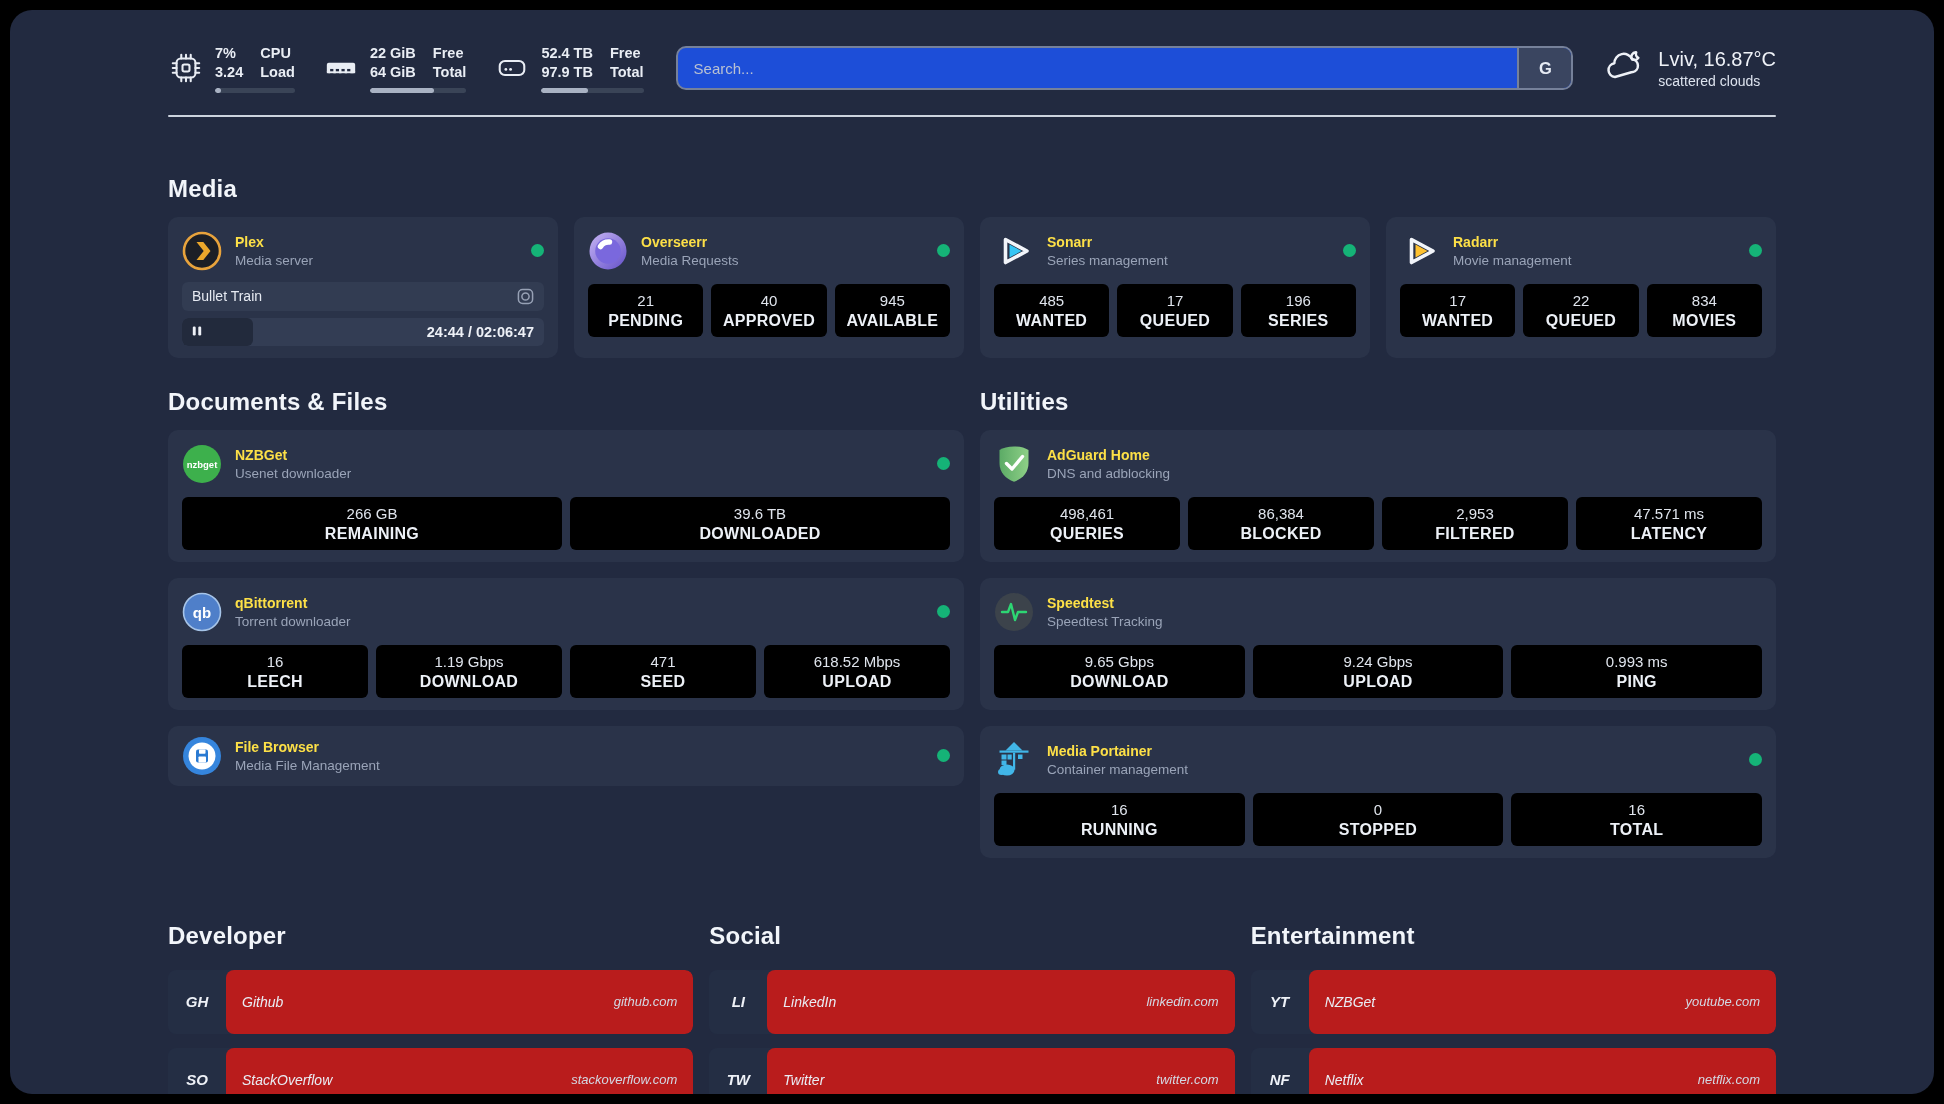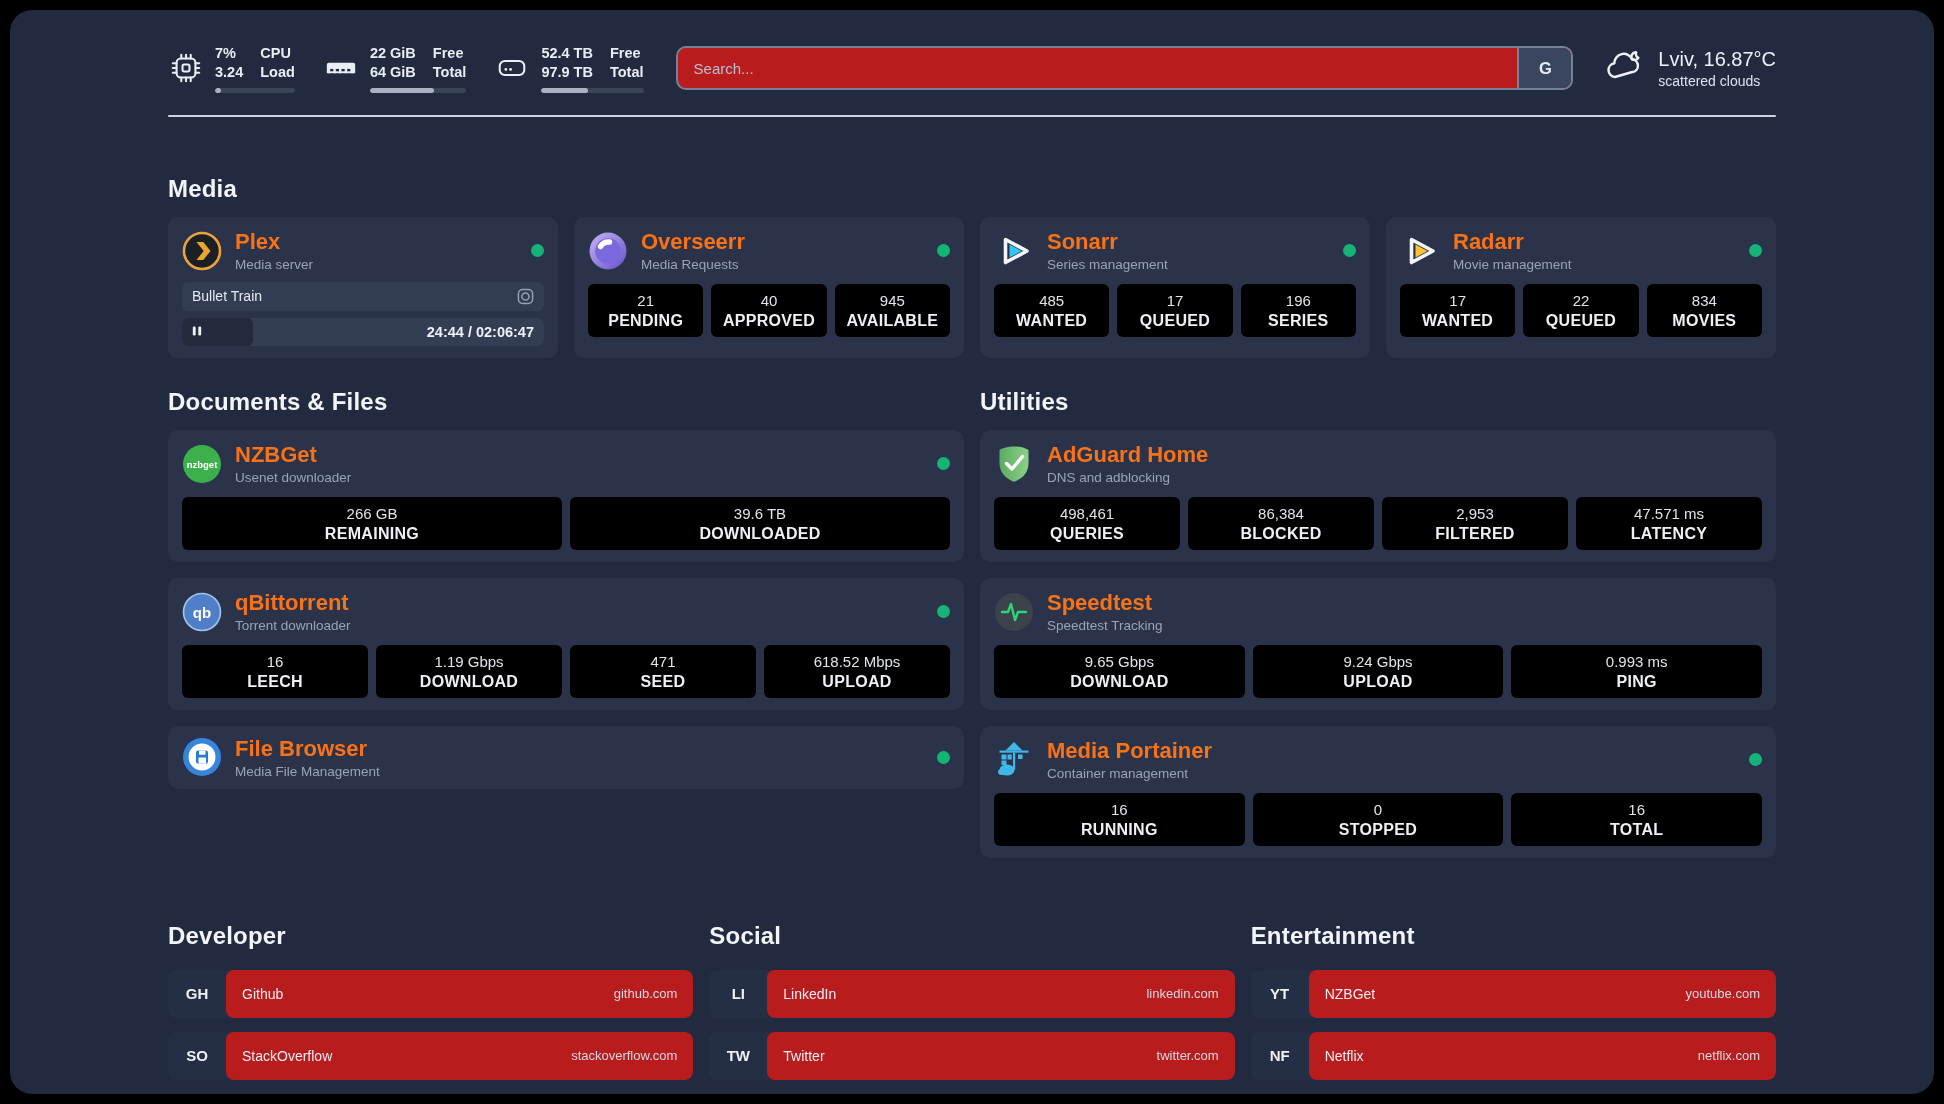--- a/index.html
+++ b/index.html
@@ -20,21 +20,21 @@
   .stat{display:flex;gap:11px;align-items:center;}
   .stat-icon{width:36px;height:36px;display:flex;align-items:center;justify-content:center;flex:0 0 36px;}
   .stat-icon svg{width:34px;height:34px;}
   .stat-body{display:flex;flex-direction:column;gap:6px;}
   .stat-rows{display:flex;gap:17px;font-size:14.5px;font-weight:600;color:#e9edf4;line-height:1.3;white-space:nowrap;}
   .stat-rows .col2{text-align:left;}
   .stat-bar{height:5px;border-radius:3px;background:#3a4457;position:relative;overflow:hidden;}
   .stat-bar i{position:absolute;left:0;top:0;bottom:0;background:#a9b2c3;border-radius:3px;}
 
   .search{flex:1;margin:0 30px 0 32px;height:44px;border:2px solid #76819a;border-radius:10px;
-    background:#b91c1c;display:flex;overflow:hidden;box-sizing:border-box;}
+    background:#1d4ed8;display:flex;overflow:hidden;box-sizing:border-box;}
   .search input{flex:1;background:transparent;border:none;outline:none;color:#dfe4ee;
     font-size:15px;padding:0 16px;font-family:inherit;}
   .search input::placeholder{color:#b9c1d2;}
   .g-btn{width:54px;border:none;border-left:2px solid #76819a;background:#3a4560;color:#e6ebf4;
     font-size:16.5px;font-weight:600;cursor:pointer;font-family:inherit;}
 
   .weather{display:flex;gap:13px;align-items:center;}
   .weather svg{width:42px;height:36px;}
   .weather .w1{font-size:20px;font-weight:400;line-height:1.3;}
   .weather .w2{font-size:14px;color:#dde3ee;line-height:1.3;}
@@ -45,21 +45,21 @@
   h2.section{font-size:24px;font-weight:700;margin:0;color:#f2f5fa;letter-spacing:.2px;}
   .media-section{margin-top:58px;}
   .grid4{margin-top:14px;display:grid;grid-template-columns:repeat(4,1fr);gap:16px;}
 
   .card{background:#2a3349;border-radius:10px;padding:12px 14px;box-sizing:border-box;}
   .card.plain{padding:10px 14px;}
   .card-head{display:flex;align-items:center;gap:13px;min-height:44px;}
   .card.plain .card-head{min-height:40px;}
   .svc-icon{width:40px;height:40px;flex:0 0 40px;display:flex;align-items:center;justify-content:center;}
   .svc-icon svg{width:40px;height:40px;}
-  .svc-name{font-size:22px;font-weight:700;color:#f97316;line-height:1.15;}
+  .svc-name{font-size:14px;font-weight:700;color:#fde047;line-height:1.15;}
   .svc-desc{font-size:13.5px;color:#9aa4b8;margin-top:3px;}
   .dot{width:13px;height:13px;border-radius:50%;background:#15b377;margin-left:auto;flex:0 0 13px;}
 
   .tiles{display:flex;gap:8px;margin-top:11px;}
   .tile{flex:1;background:#000000;border-radius:6px;text-align:center;padding:8px 4px 7px;}
   .tile .v{font-size:15px;color:#dfe4ec;}
   .tile .l{font-size:16px;font-weight:700;color:#edf1f7;margin-top:3px;letter-spacing:.3px;}
 
   
   .plex-row1{margin-top:9px;height:29px;background:#323c52;border-radius:6px;display:flex;
@@ -73,22 +73,22 @@
   .played svg{width:12px;height:12px;}
   .ptime{margin-left:auto;padding-right:10px;font-size:14.5px;font-weight:600;color:#eef1f7;position:relative;z-index:1;}
 
   .cols{display:grid;grid-template-columns:1fr 1fr;gap:0 16px;margin-top:30px;}
   .col h2{margin-bottom:14px;}
   .col .card{margin-bottom:16px;}
 
   
   .bm-grid{display:grid;grid-template-columns:1fr 1fr 1fr;gap:0 16px;margin-top:48px;padding-bottom:54px;}
   .bm-col h2{margin-bottom:20px;}
-  .bm-row{display:flex;align-items:stretch;height:48px;background:#242e44;border-radius:8px;
-    margin-bottom:14px;overflow:hidden;cursor:pointer;}
+  .bm-row{display:flex;align-items:stretch;height:64px;background:#242e44;border-radius:8px;
+    margin-bottom:14px;overflow:hidden;cursor:pointer;font-style:italic;}
   .bm-abbr{width:58px;display:flex;align-items:center;justify-content:center;
     font-size:15px;font-weight:700;color:#eef1f7;}
   .bm-bar{flex:1;background:#b91c1c;border-radius:8px;display:flex;align-items:center;padding:0 16px;}
   .bm-name{font-size:14px;color:#e9edf4;}
   .bm-url{margin-left:auto;font-size:13px;color:#d3d9e4;}
 </style>
 </head>
 <body>
 
 <div class="dashboard">

